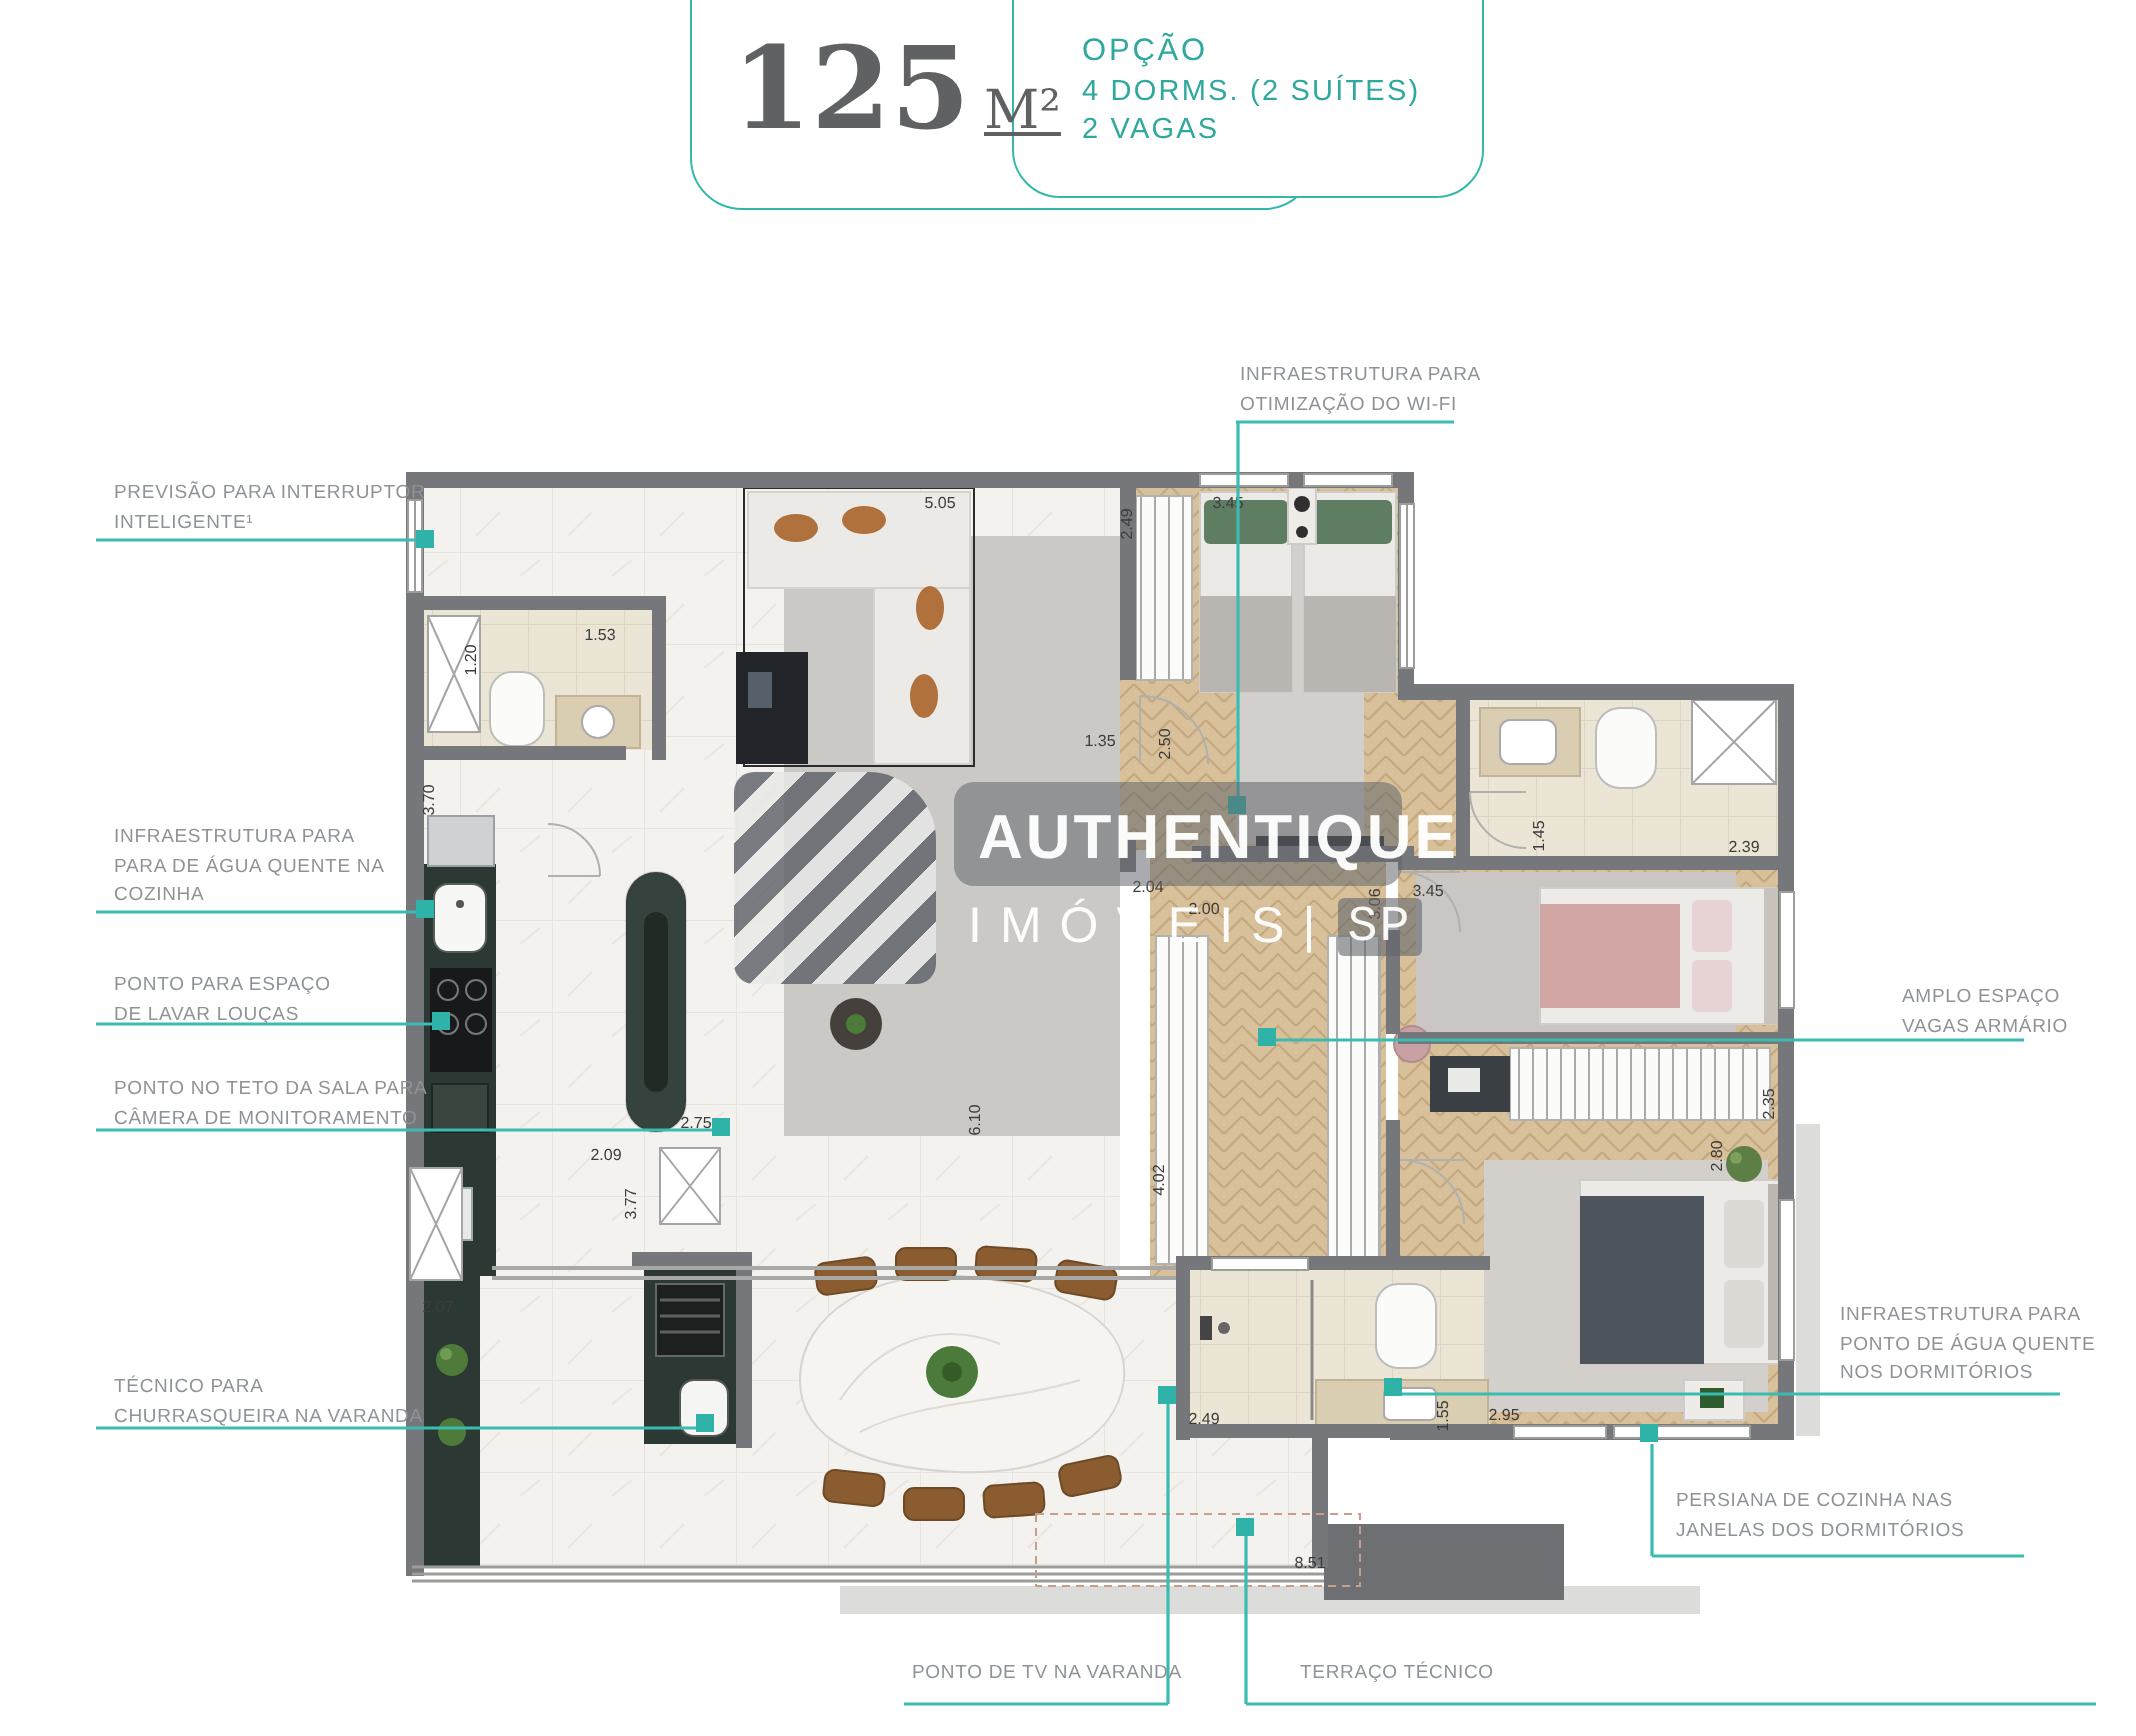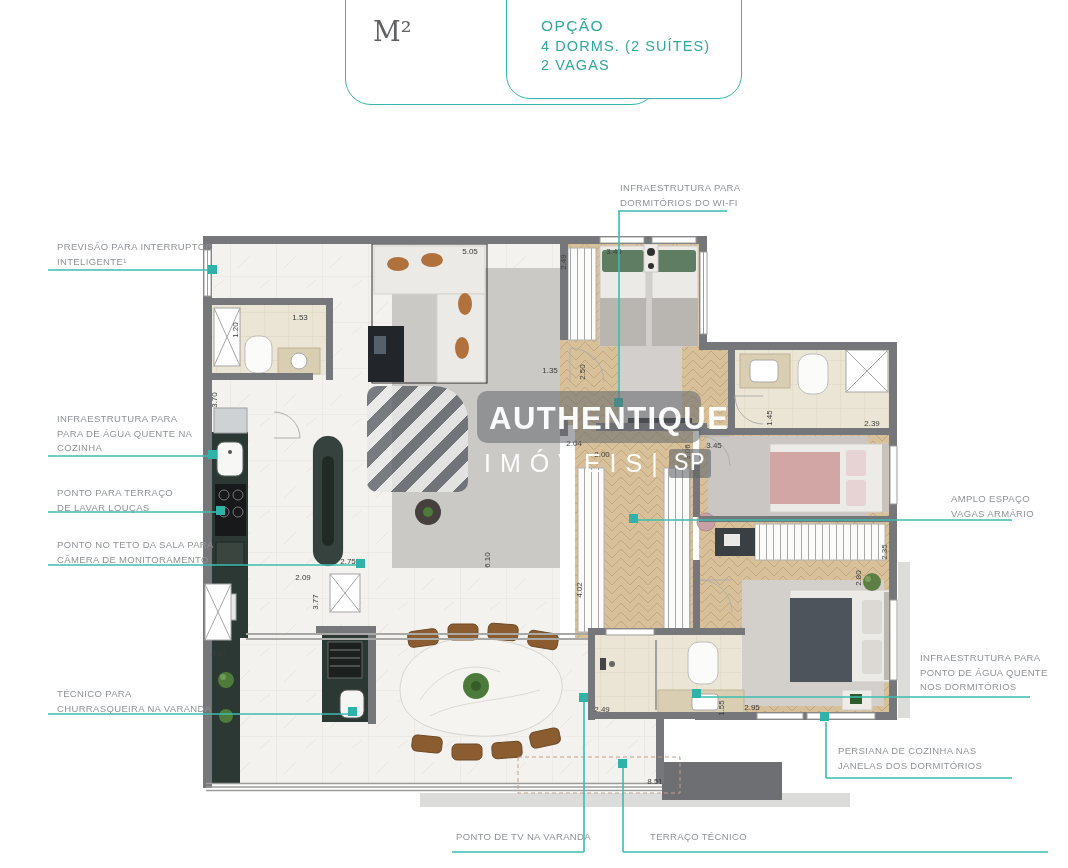--- a/index.html
+++ b/index.html
@@ -8,21 +8,21 @@
   .layer{position:absolute;left:0;top:0;}
 
   
   .hdr-outer{position:absolute;left:345px;top:-30px;width:311px;height:133px;
              border:1.6px solid #35b8ac;border-radius:26px;background:#fff;}
   .hdr-inner{position:absolute;left:506px;top:-30px;width:234px;height:127px;
              border:1.6px solid #35b8ac;border-radius:24px;background:#fff;}
   .area{position:absolute;left:366px;top:16px;display:flex;align-items:baseline;
         font-family:"DejaVu Serif","Liberation Serif",serif;color:#5f6163;z-index:5;}
   .area-value{font-size:57px;font-weight:bold;line-height:1;}
-  .area-unit{font-size:27px;margin-left:7px;}
+  .area-unit{font-size:27px;margin-left:7px;text-decoration:underline;}
   .option{position:absolute;left:541px;top:17px;color:#2fa89d;z-index:5;}
   .option-title{font-weight:normal;font-size:15.5px;letter-spacing:1.4px;}
   .option-line{font-size:14.5px;letter-spacing:1.1px;margin-top:3px;}
 
   
   .ann-label{position:absolute;color:#8f9397;font-size:9.5px;font-weight:400;
              letter-spacing:.35px;line-height:1.55;white-space:nowrap;z-index:6;}
   .ann-label span{display:block;}
 
   
@@ -310,20 +310,21 @@
     <rect x="692" y="689" width="9" height="9"></rect>
     <rect x="820" y="712" width="9" height="9"></rect>
     <rect x="579" y="693" width="9" height="9"></rect>
     <rect x="618" y="759" width="9" height="9"></rect>
   </g>
 </svg>
 
 <div class="hdr-outer"></div>
 <div class="hdr-inner"></div>
 <div class="area">
+  <span class="area-value">125</span>
   <span class="area-unit">M²</span>
 </div>
 <div class="option">
   <div class="option-title">OPÇÃO</div>
   <div class="option-line">4 DORMS. (2 SUÍTES)</div>
   <div class="option-line">2 VAGAS</div>
 </div>
 
 <div class="wm">
   <div class="wm-logo"></div>
@@ -339,34 +340,34 @@
 <div class="ann-label" style="left:57px;top:240px">
   <span>PREVISÃO PARA INTERRUPTOR</span>
   <span>INTELIGENTE¹</span>
 </div>
 <div class="ann-label" style="left:57px;top:412px">
   <span>INFRAESTRUTURA PARA</span>
   <span>PARA DE ÁGUA QUENTE NA</span>
   <span>COZINHA</span>
 </div>
 <div class="ann-label" style="left:57px;top:486px">
-  <span>PONTO PARA TERRAÇO</span>
+  <span>PONTO PARA ESPAÇO</span>
   <span>DE LAVAR LOUÇAS</span>
 </div>
 <div class="ann-label" style="left:57px;top:538px">
   <span>PONTO NO TETO DA SALA PARA</span>
   <span>CÂMERA DE MONITORAMENTO</span>
 </div>
 <div class="ann-label" style="left:57px;top:687px">
   <span>TÉCNICO PARA</span>
   <span>CHURRASQUEIRA NA VARANDA</span>
 </div>
 <div class="ann-label" style="left:620px;top:181px">
   <span>INFRAESTRUTURA PARA</span>
-  <span>DORMITÓRIOS DO WI-FI</span>
+  <span>OTIMIZAÇÃO DO WI-FI</span>
 </div>
 <div class="ann-label" style="left:951px;top:492px">
   <span>AMPLO ESPAÇO</span>
   <span>VAGAS ARMÁRIO</span>
 </div>
 <div class="ann-label" style="left:920px;top:651px">
   <span>INFRAESTRUTURA PARA</span>
   <span>PONTO DE ÁGUA QUENTE</span>
   <span>NOS DORMITÓRIOS</span>
 </div>

